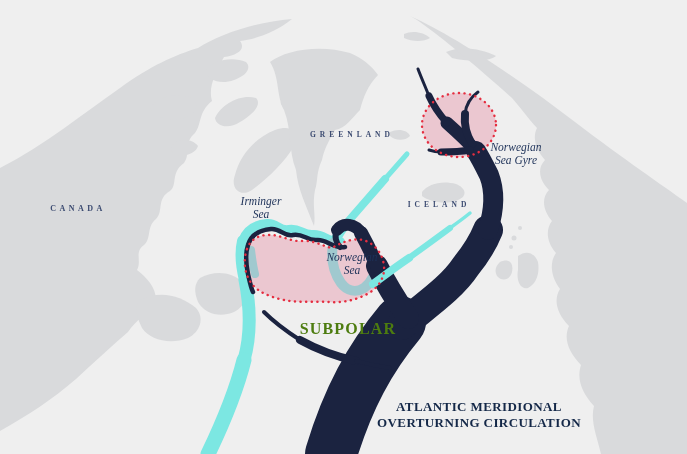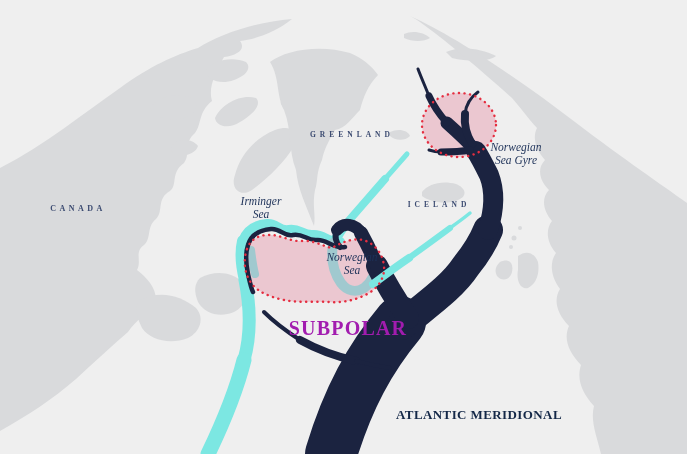--- a/index.html
+++ b/index.html
@@ -13,21 +13,21 @@
   .stage svg{position:absolute;left:0;top:0;}
   .lbl{position:absolute;transform:translate(-50%,-50%);text-align:center;white-space:nowrap;user-select:none;}
   .lbl-region{
     font-size:8px;font-weight:700;letter-spacing:3.5px;color:#3c4b71;
   }
   .lbl-region.small{font-size:7.5px;letter-spacing:4px;}
   .lbl-sea{
     font-style:italic;font-weight:400;font-size:11.5px;line-height:1.12;color:#1d3158;
   }
   .lbl-gyre{
-    font-weight:700;font-size:20px;letter-spacing:1.2px;line-height:1.18;color:#a21caf;
+    font-weight:700;font-size:16px;letter-spacing:1.2px;line-height:1.18;color:#4d7c0f;
   }
   .lbl-amoc{
     font-weight:700;font-size:13px;letter-spacing:0.4px;line-height:1.24;color:#142848;
   }
 </style>
 </head>
 <body>
 
 <div class="stage">
 
@@ -194,15 +194,16 @@
     <div>Norwegian</div>
     <div>Sea Gyre</div>
   </div>
 
   <div class="lbl lbl-gyre" style="left:348px;top:329px;">
     <div>SUBPOLAR</div>
   </div>
 
   <div class="lbl lbl-amoc" style="left:479px;top:415px;">
     <div>ATLANTIC MERIDIONAL</div>
+    <div>OVERTURNING CIRCULATION</div>
   </div>
 
 </div>
 
 </body></html>

